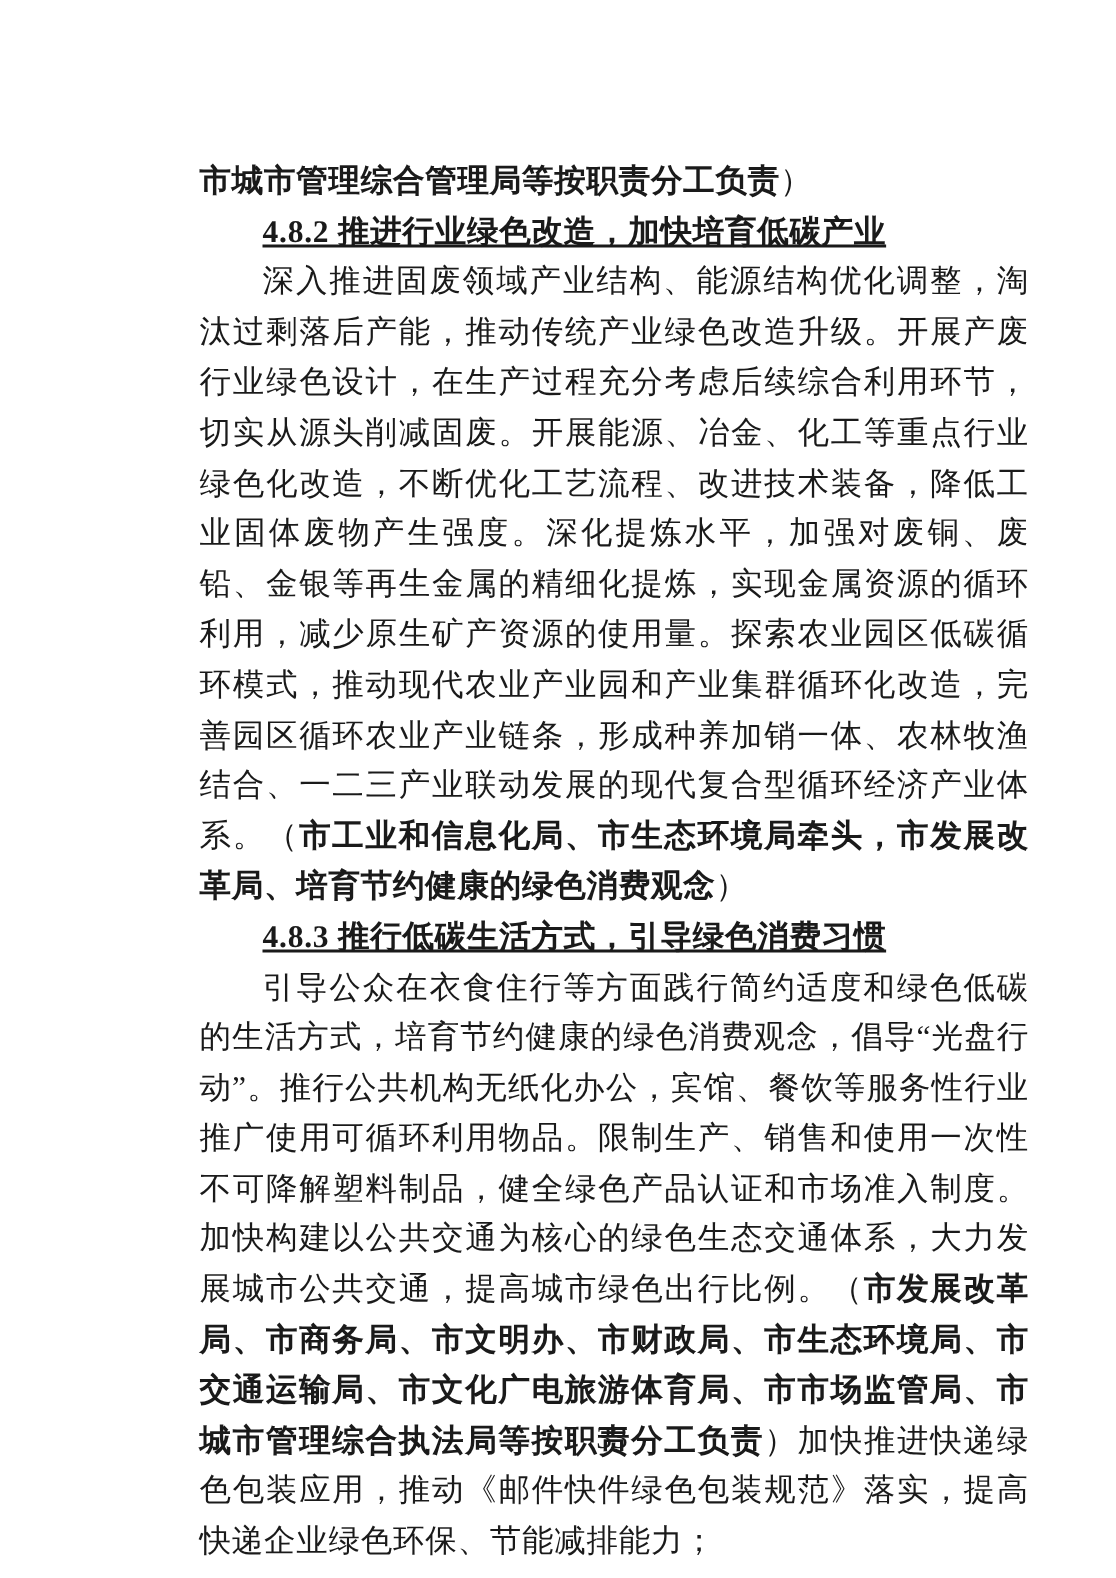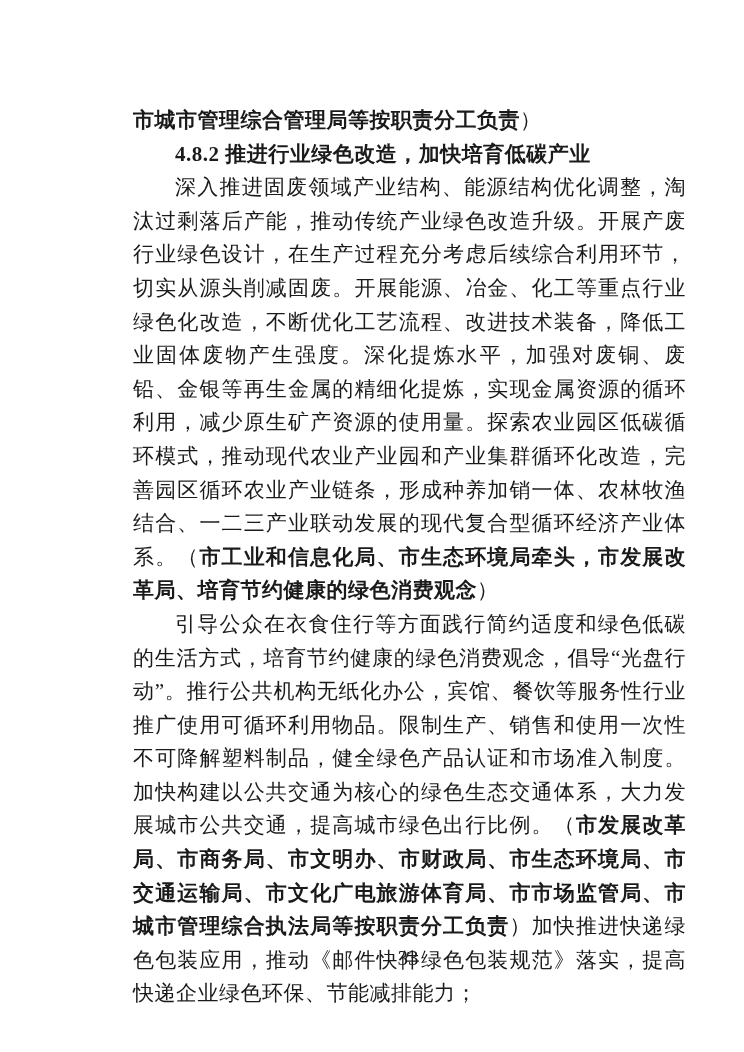--- a/index.html
+++ b/index.html
@@ -34,20 +34,21 @@
   }
   .para,
   .heading {
     text-indent: 2em;
   }
   .para-continuation {
     text-indent: 0;
   }
   .heading {
     font-weight: 700;
+    text-decoration: underline;
   }
   .bold {
     font-weight: 700;
   }
   .page-number {
     position: absolute;
     left: 0;
     top: 946px;
     width: 100%;
     text-align: center;
@@ -57,16 +58,17 @@
   }
 </style>
 </head>
 <body>
 
 <div class="page">
   <div class="content">
       <p class="block para-continuation"><span class="bold">市城市管理综合管理局等按职责分工负责</span><span>）</span></p>
       <p class="block heading"><span class="bold">4.8.2 推进行业绿色改造，加快培育低碳产业</span></p>
       <p class="block para"><span>深入推进固废领域产业结构、能源结构优化调整，淘汰过剩落后产能，推动传统产业绿色改造升级。开展产废行业绿色设计，在生产过程充分考虑后续综合利用环节，切实从源头削减固废。开展能源、冶金、化工等重点行业绿色化改造，不断优化工艺流程、改进技术装备，降低工业固体废物产生强度。深化提炼水平，加强对废铜、废铅、金银等再生金属的精细化提炼，实现金属资源的循环利用，减少原生矿产资源的使用量。探索农业园区低碳循环模式，推动现代农业产业园和产业集群循环化改造，完善园区循环农业产业链条，形成种养加销一体、农林牧渔结合、一二三产业联动发展的现代复合型循环经济产业体系。（</span><span class="bold">市工业和信息化局、市生态环境局牵头，市发展改革局、培育节约健康的绿色消费观念</span><span>）</span></p>
+      <p class="block heading"><span class="bold">4.8.3 推行低碳生活方式，引导绿色消费习惯</span></p>
       <p class="block para"><span>引导公众在衣食住行等方面践行简约适度和绿色低碳的生活方式，培育节约健康的绿色消费观念，倡导“光盘行动”。推行公共机构无纸化办公，宾馆、餐饮等服务性行业推广使用可循环利用物品。限制生产、销售和使用一次性不可降解塑料制品，健全绿色产品认证和市场准入制度。加快构建以公共交通为核心的绿色生态交通体系，大力发展城市公共交通，提高城市绿色出行比例。（</span><span class="bold">市发展改革局、市商务局、市文明办、市财政局、市生态环境局、市交通运输局、市文化广电旅游体育局、市市场监管局、市城市管理综合执法局等按职责分工负责</span><span>）加快推进快递绿色包装应用，推动《邮件快件绿色包装规范》落实，提高快递企业绿色环保、节能减排能力；</span></p>
     </div>
   <div class="page-number">33</div>
 </div>
 
 </body></html>

